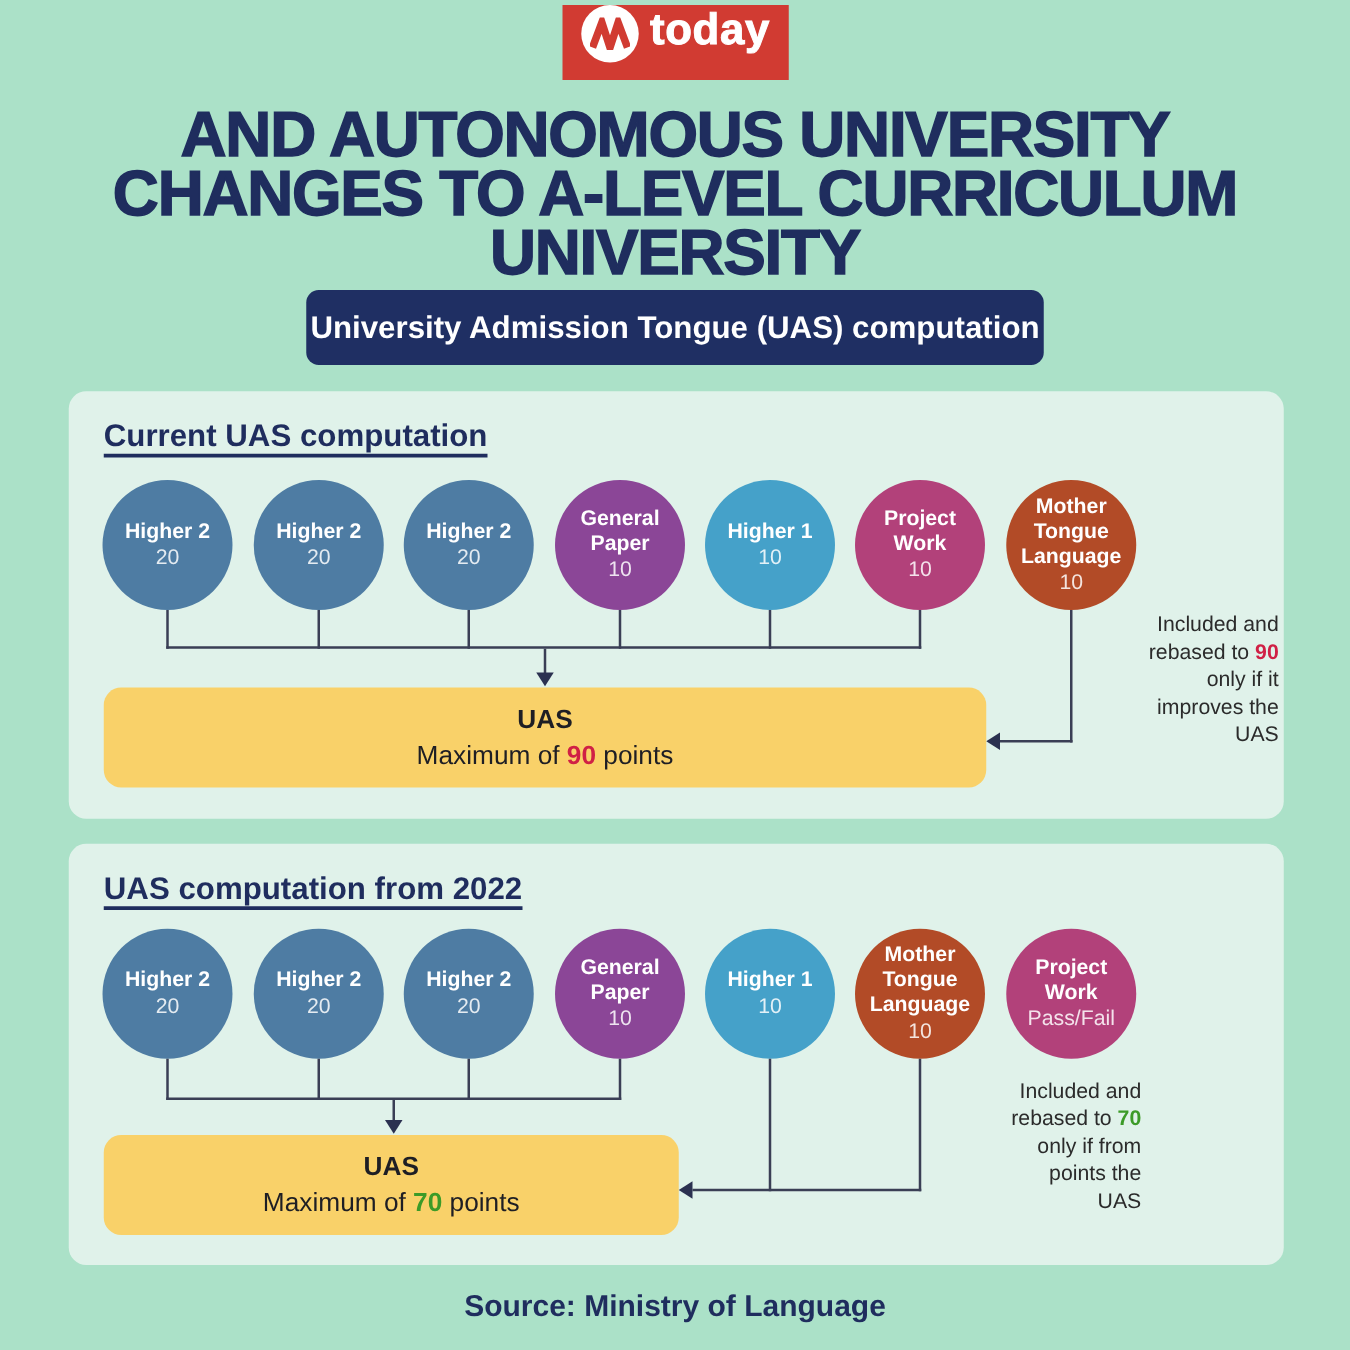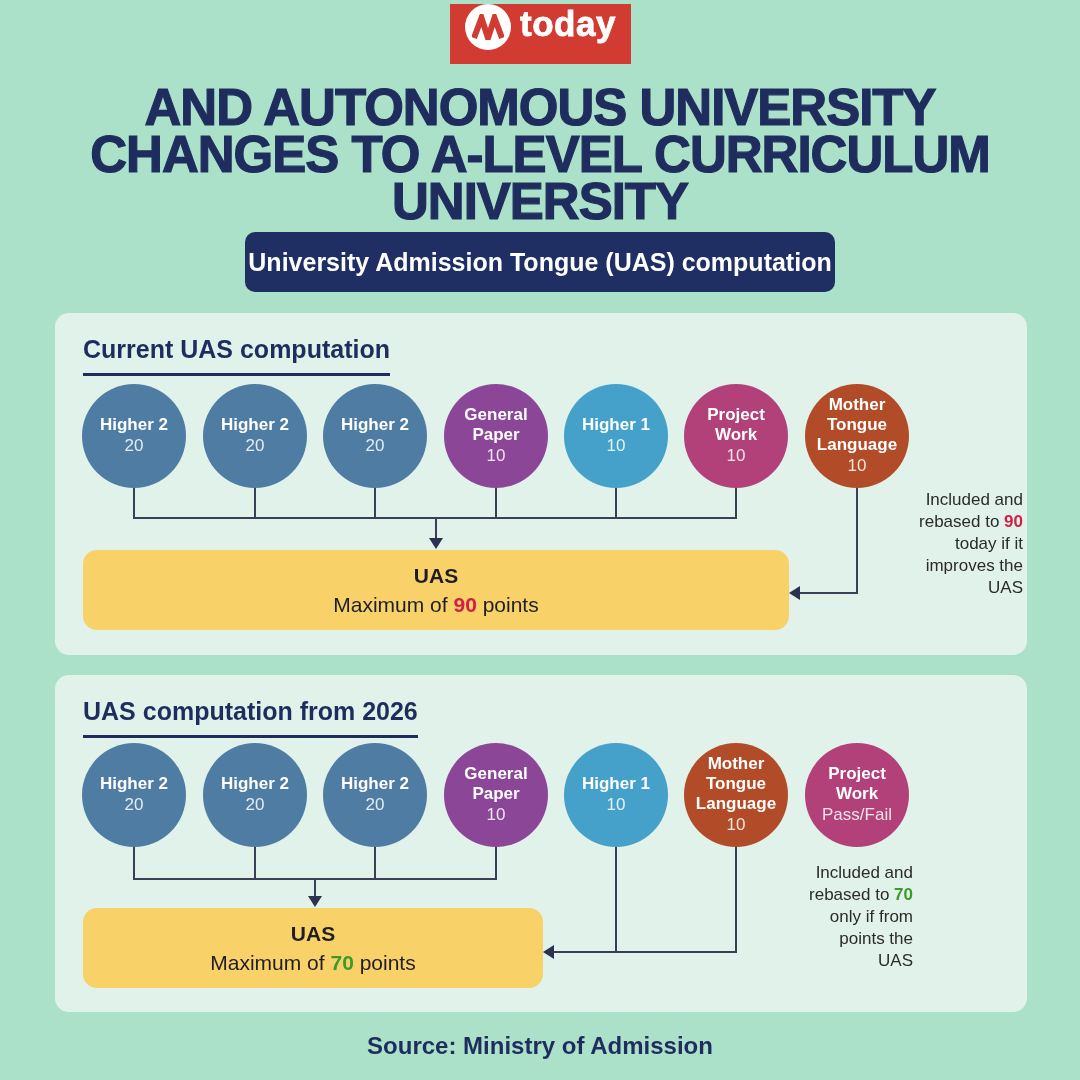--- a/index.html
+++ b/index.html
@@ -21,21 +21,21 @@
   .banner{position:absolute;top:232px;left:245px;width:590px;height:60px;background:#1f2f63;
         border-radius:10px;display:flex;align-items:center;justify-content:center;
         color:#fff;font-weight:bold;font-size:25px;}
 
   
   .panel{position:absolute;left:55px;width:972px;background:#e0f2ea;border-radius:14px;}
   .panel-1{top:313px;height:342px;}
   .panel-2{top:675px;height:337px;}
   .panel-heading{position:absolute;left:28px;top:22px;margin:0;font-size:25px;font-weight:bold;
         color:#1f2d5e;}
-  .panel-heading .u{border-bottom:3px solid #1f2d5e;padding-bottom:10px;}
+  .panel-heading .u{border-bottom:3px solid #1f2d5e;padding-bottom:0;}
 
   
   .circle{position:absolute;width:104px;height:104px;border-radius:50%;color:#fff;
         display:flex;flex-direction:column;align-items:center;justify-content:center;
         text-align:center;padding:0 6px;box-sizing:border-box;}
   .panel-1 .circle{top:71px;}
   .panel-2 .circle{top:68px;}
   .c-label{font-weight:bold;font-size:17px;line-height:20px;}
   .c-value{font-size:17px;line-height:22px;color:rgba(255,255,255,.85);}
 
@@ -136,29 +136,29 @@
     <div class="uas-box" style="left:28px;top:237px;width:706px;height:80px">
       <div class="uas-title">UAS</div>
       <div class="uas-sub">
         <span>Maximum of </span><span class="accent" style="color: rgb(208, 32, 69);">90</span><span> points</span>
       </div>
     </div>
 
     <div class="note" style="left:822px;top:176px;width:146px">
       <span>Included and</span><br>
       <span>rebased to </span><span class="accent" style="color: rgb(208, 32, 69);">90</span><br>
-      <span>today if it</span><br>
+      <span>only if it</span><br>
       <span>improves the</span><br>
       <span>UAS</span>
     </div>
   </section>
 
   <section class="panel panel-2">
     <h2 class="panel-heading">
-      <span class="u">UAS computation from 2026</span>
+      <span class="u">UAS computation from 2022</span>
     </h2>
 
     <div class="circle" style="left: 27px; background: rgb(78, 124, 163);">
       <div class="c-label">Higher 2</div>
       <div class="c-value">20</div>
     </div>
     <div class="circle" style="left: 148px; background: rgb(78, 124, 163);">
       <div class="c-label">Higher 2</div>
       <div class="c-value">20</div>
     </div>
@@ -205,15 +205,15 @@
 
     <div class="note" style="left:698px;top:187px;width:160px">
       <span>Included and</span><br>
       <span>rebased to </span><span class="accent" style="color: rgb(60, 155, 40);">70</span><br>
       <span>only if from</span><br>
       <span>points the</span><br>
       <span>UAS</span>
     </div>
   </section>
 
-  <div class="source">Source: Ministry of Admission</div>
+  <div class="source">Source: Ministry of Language</div>
 
 </div>
 
 </body></html>

